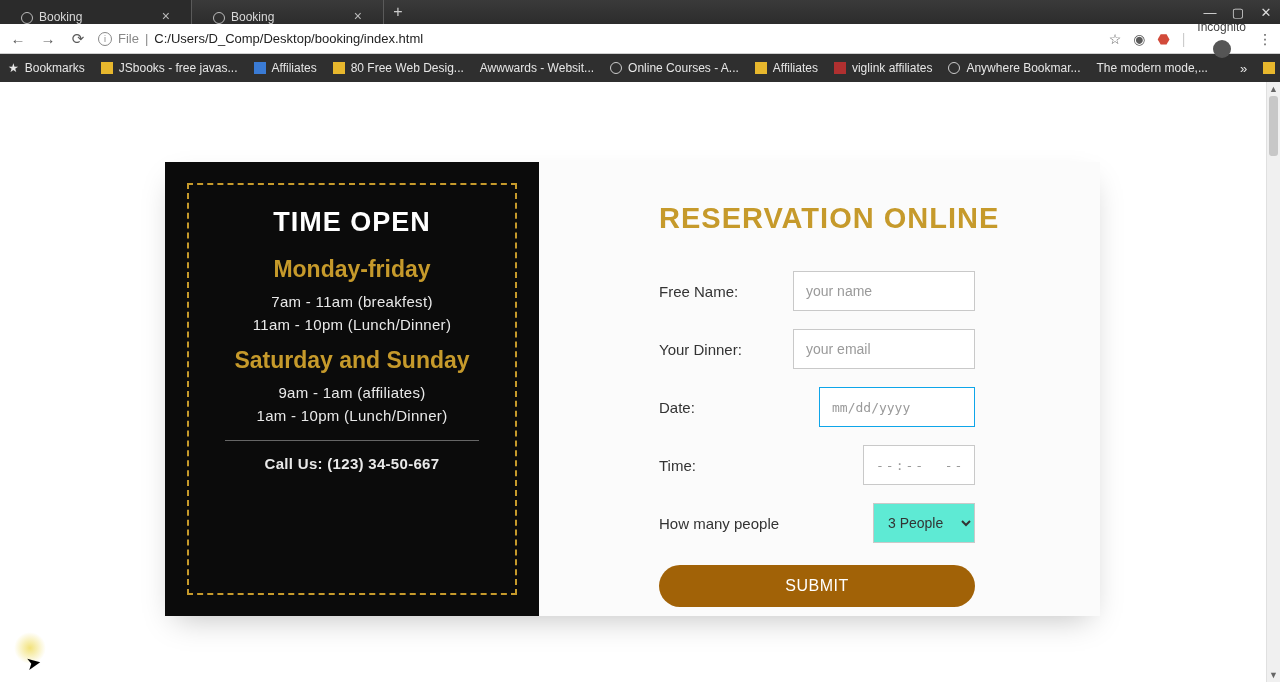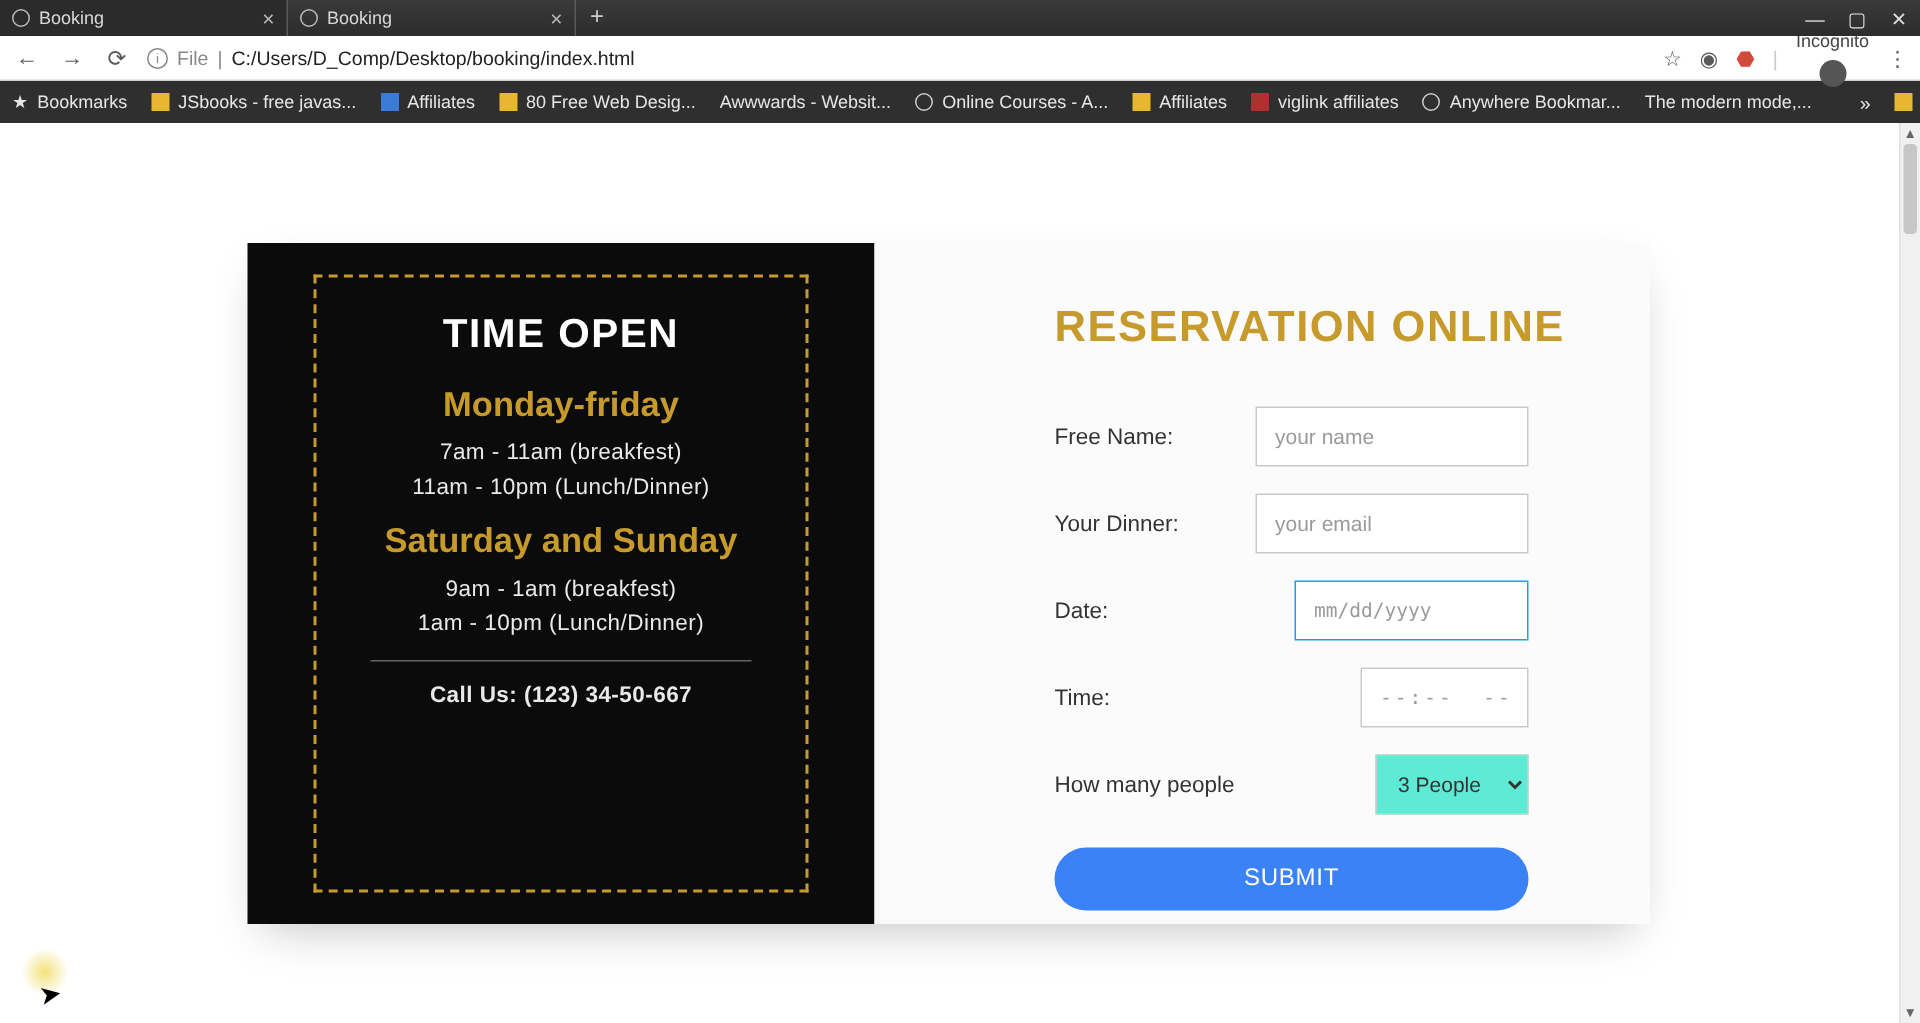--- a/index.html
+++ b/index.html
@@ -1,21 +1,21 @@
 <!DOCTYPE html>
 <html><head>
 <meta charset="utf-8">
 <style>
   * { box-sizing: border-box; margin: 0; padding: 0; }
   body { font-family: -apple-system, "Segoe UI", Arial, sans-serif; background: #fff; width: 1280px; height: 682px; overflow: hidden; }
 
   
   .chrome { width: 100%; }
   .tabstrip { height: 24px; background: linear-gradient(#3a3a3a,#2c2c2c); display: flex; align-items: stretch; position: relative; }
-  .tab { display: flex; align-items: center; gap: 6px; padding: 0 8px; width: 192px; color: #d9d9d9; font-size: 12px; border-right: 1px solid #5a5a5a; }
+  .tab { display: flex; align-items: flex-end; gap: 6px; padding: 0 21px; width: 192px; color: #d9d9d9; font-size: 12px; border-right: 1px solid #5a5a5a; }
   .tab.active { background: #2b2b2b; }
   .tab .globe { width: 12px; height: 12px; border: 1.5px solid #bbb; border-radius: 50%; position: relative; }
   .tab .close { margin-left: auto; font-size: 14px; color: #bbb; }
   .newtab { display:flex; align-items:center; justify-content:center; width:28px; color:#ccc; font-size:16px; }
   .winctrls { position:absolute; right:0; top:0; height:100%; display:flex; }
   .winctrls div { width:28px; display:flex; align-items:center; justify-content:center; color:#ddd; font-size:13px; }
 
   .addrbar { height: 30px; background:#fff; border-bottom:1px solid #d0d0d0; display:flex; align-items:center; padding:0 8px; gap:10px; }
   .navicon { width:20px; height:20px; display:flex; align-items:center; justify-content:center; color:#5a5a5a; font-size:15px; }
   .omnibox { flex:1; display:flex; align-items:center; gap:6px; font-size:13px; color:#222; }
@@ -36,38 +36,38 @@
   
   .viewport { position:relative; height: calc(682px - 24px - 30px - 28px); background:#fff; }
   .vscroll { position:absolute; right:0; top:0; bottom:0; width:14px; background:#f0f0f0; border-left:1px solid #e0e0e0; }
   .vscroll .arrow { position:absolute; left:0; width:100%; height:14px; display:flex; align-items:center; justify-content:center; font-size:9px; color:#666; }
   .vscroll .arrow.top { top:0; } .vscroll .arrow.bot { bottom:0; }
   .vscroll .thumb { position:absolute; left:2px; right:2px; top:14px; height:60px; background:#c7c7c7; border-radius:3px; }
 
   .card { position:absolute; left:165px; top:80px; width:935px; height:454px; display:flex; box-shadow: 0 12px 30px -10px rgba(0,0,0,.25); }
 
   
-  .leftpanel { width:418px; background:#0b0b0b; display:flex; align-items:center; justify-content:center; }
+  .leftpanel { width:374px; background:#0b0b0b; display:flex; align-items:center; justify-content:center; }
   .dashed { width:330px; height:412px; border:2px dashed #c69a2b; text-align:center; padding:22px 14px 0; color:#e9e9e9; }
   .dashed h2 { color:#fff; font-weight:800; font-size:27px; letter-spacing:1px; margin-bottom:18px; }
   .dashed h3 { color:#c69a2b; font-size:23px; font-weight:700; margin:14px 0 10px; }
   .dashed p  { font-size:15px; letter-spacing:.3px; margin:6px 0; color:#e9e9e9; }
   .dashed hr { border:none; border-top:1px solid #666; margin:16px 22px 14px; }
   .callus { font-weight:700; font-size:17px; color:#fff; }
 
   
   .rightpanel { flex:1; background:#fbfbfb; padding:40px 0 0 120px; }
   .rightpanel h1 { color:#c69a2b; font-size:29px; font-weight:800; letter-spacing:1px; margin-bottom:34px; }
   .row { display:flex; align-items:center; height:44px; margin-bottom:14px; }
   .row label { width:134px; font-size:15px; color:#333; }
   .row input[type=text], .row input[type=email] { width:182px; height:40px; border:1px solid #c9c9c9; padding:0 12px; font-size:14px; color:#555; }
   .row.date input { margin-left:26px; width:156px; height:40px; border:1px solid #0ea5e9; padding:0 12px; font-family:monospace; font-size:13px; color:#555; }
   .row.time input { margin-left:70px; width:112px; height:40px; border:1px solid #c9c9c9; padding:0 12px; font-family:monospace; font-size:13px; color:#555; letter-spacing:2px; }
   .row.people select { margin-left:80px; width:102px; height:40px; border:1px solid #c9c9c9; padding:0 10px; font-size:14px; color:#333; background:#5eead4; }
-  .submit { width:316px; height:42px; background:#3b82f6; color:#fff; border:none; border-radius:21px; font-size:16px; letter-spacing:.5px; margin-top:6px; }
+  .submit { width:316px; height:42px; background:#a16207; color:#fff; border:none; border-radius:21px; font-size:16px; letter-spacing:.5px; margin-top:6px; }
 
   .cursor-glow { position:absolute; left:14px; bottom:18px; width:32px; height:32px; border-radius:50%; background:radial-gradient(circle,#f2e27a 0%,rgba(242,226,122,0) 70%); }
   .cursor-arrow { position:absolute; left:26px; bottom:8px; font-size:18px; color:#000; transform:rotate(-10deg); }
 
   ::placeholder { color:#9a9a9a; }
 </style>
 </head>
 <body>
 
 <div class="chrome">
@@ -165,21 +165,21 @@
 
   <div class="card">
 
     <div class="leftpanel">
       <div class="dashed">
         <h2>TIME OPEN</h2>
         <h3>Monday-friday</h3>
         <p>7am - 11am (breakfest)</p>
         <p>11am - 10pm (Lunch/Dinner)</p>
         <h3>Saturday and Sunday</h3>
-        <p>9am - 1am (breakfest)</p>
+        <p>9am - 1am (affiliates)</p>
         <p>1am - 10pm (Lunch/Dinner)</p>
         <hr>
         <p class="callus">Call Us: (123) 34-50-667</p>
       </div>
     </div>
 
     <div class="rightpanel">
       <h1>RESERVATION ONLINE</h1>
 
       <div class="row">

